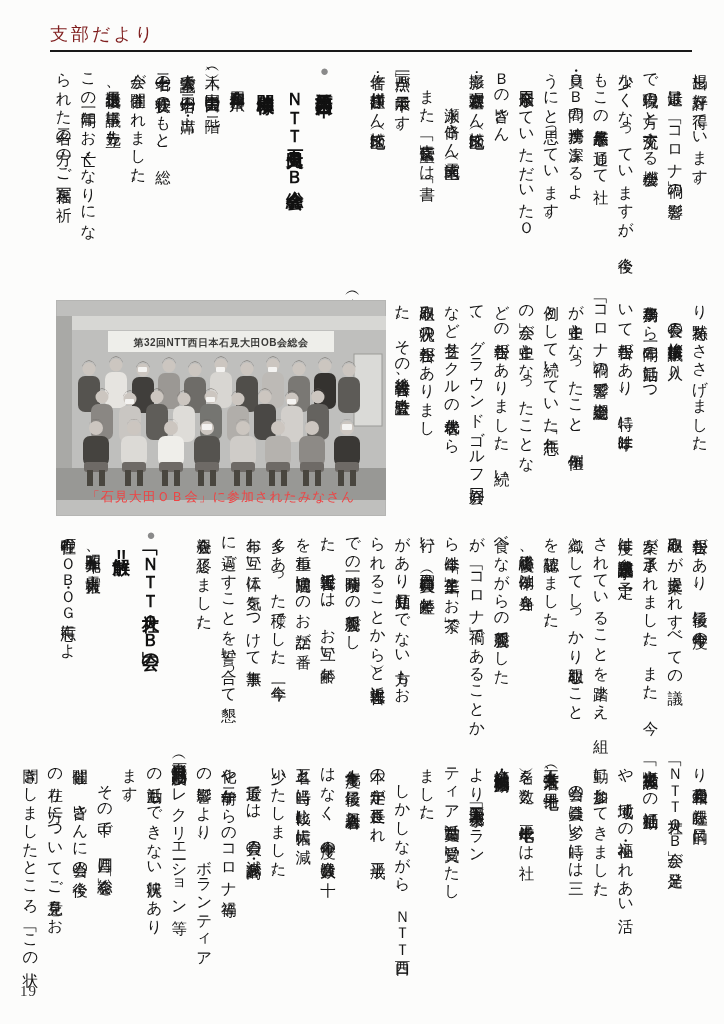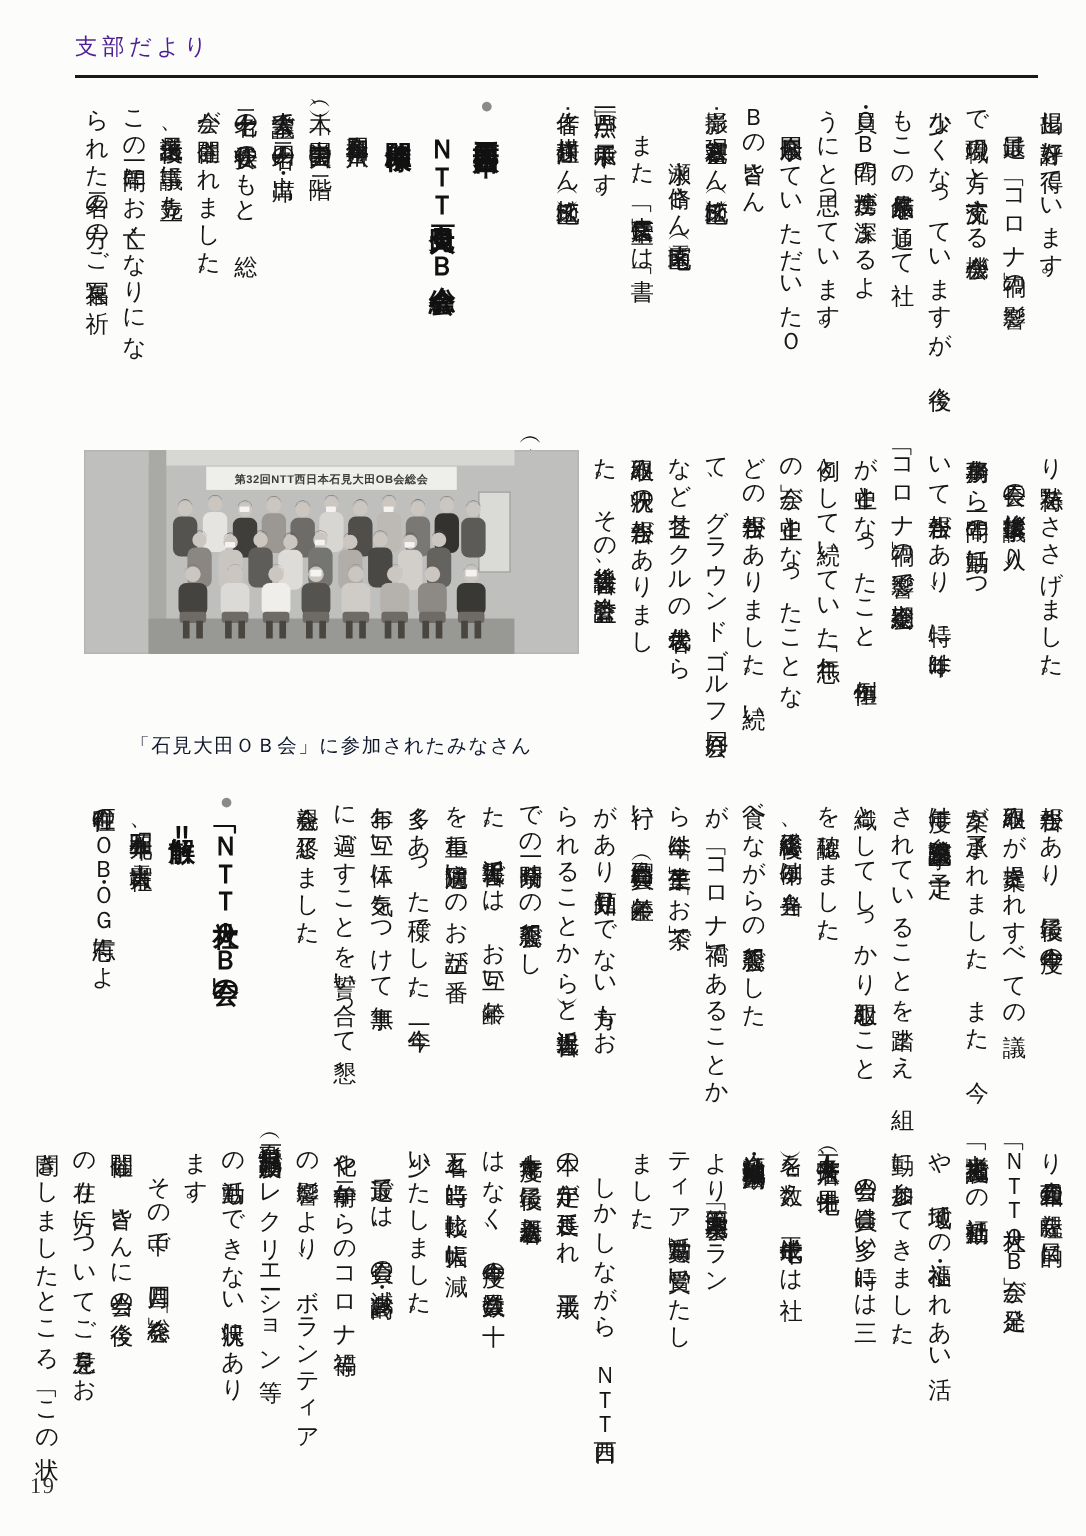--- a/index.html
+++ b/index.html
@@ -5,21 +5,21 @@
   html,body{margin:0;padding:0;background:#e8e8e8;}
   .page{
     position:relative; width:724px; height:1024px; margin:0 auto;
     background:#fcfcfb; overflow:hidden;
     font-family:"Liberation Serif", serif; color:#1c1c1c;
   }
   
   .hdr-label{
     position:absolute; left:50px; top:22px;
     font-family:"Liberation Sans", sans-serif;
-    font-size:15px; letter-spacing:3px; color:#4c1d95;
+    font-size:18px; letter-spacing:3px; color:#7f1d1d;
   }
   .hdr-rule{
     position:absolute; left:50px; top:50px; width:642px; height:2px;
     background:#191919;
   }
   
   .band{
     position:absolute; right:12px;
     writing-mode:vertical-rl; text-orientation:upright;
     font-size:15.5px; line-height:1.6; letter-spacing:0.8px;
@@ -32,28 +32,28 @@
   #band4{ top:757px; height:232px; }
   .col.h{
     font-family:"Liberation Sans", sans-serif;
     font-weight:bold; font-size:17.5px; line-height:1.5;
     letter-spacing:1px; margin-left:3px; margin-right:3px; color:#111;
   }
   .col.sig{ text-align:end; }
   .bullet{ font-size:15px; }
   
   .photo{
-    position:absolute; left:56px; top:300px; width:330px; height:136px;
+    position:absolute; left:56px; top:300px; width:330px; height:216px;
     background:#bfbfbd; box-shadow:0 0 0 1px #b5b5b3 inset;
   }
   .photo svg{ display:block; width:100%; height:100%; }
   .photo-caption{
     position:absolute; left:56px; top:488px; width:330px;
     font-family:Liberation Sans, sans-serif;
-    font-size:13px; color:#0f172a; text-align:center; letter-spacing:1px;
+    font-size:13px; color:#ef4444; text-align:center; letter-spacing:1px;
   }
   
   .page-number{
     position:absolute; left:20px; top:983px;
     font-size:15px; color:#333; letter-spacing:1px;
   }
 </style>
 </head>
 <body>
 

